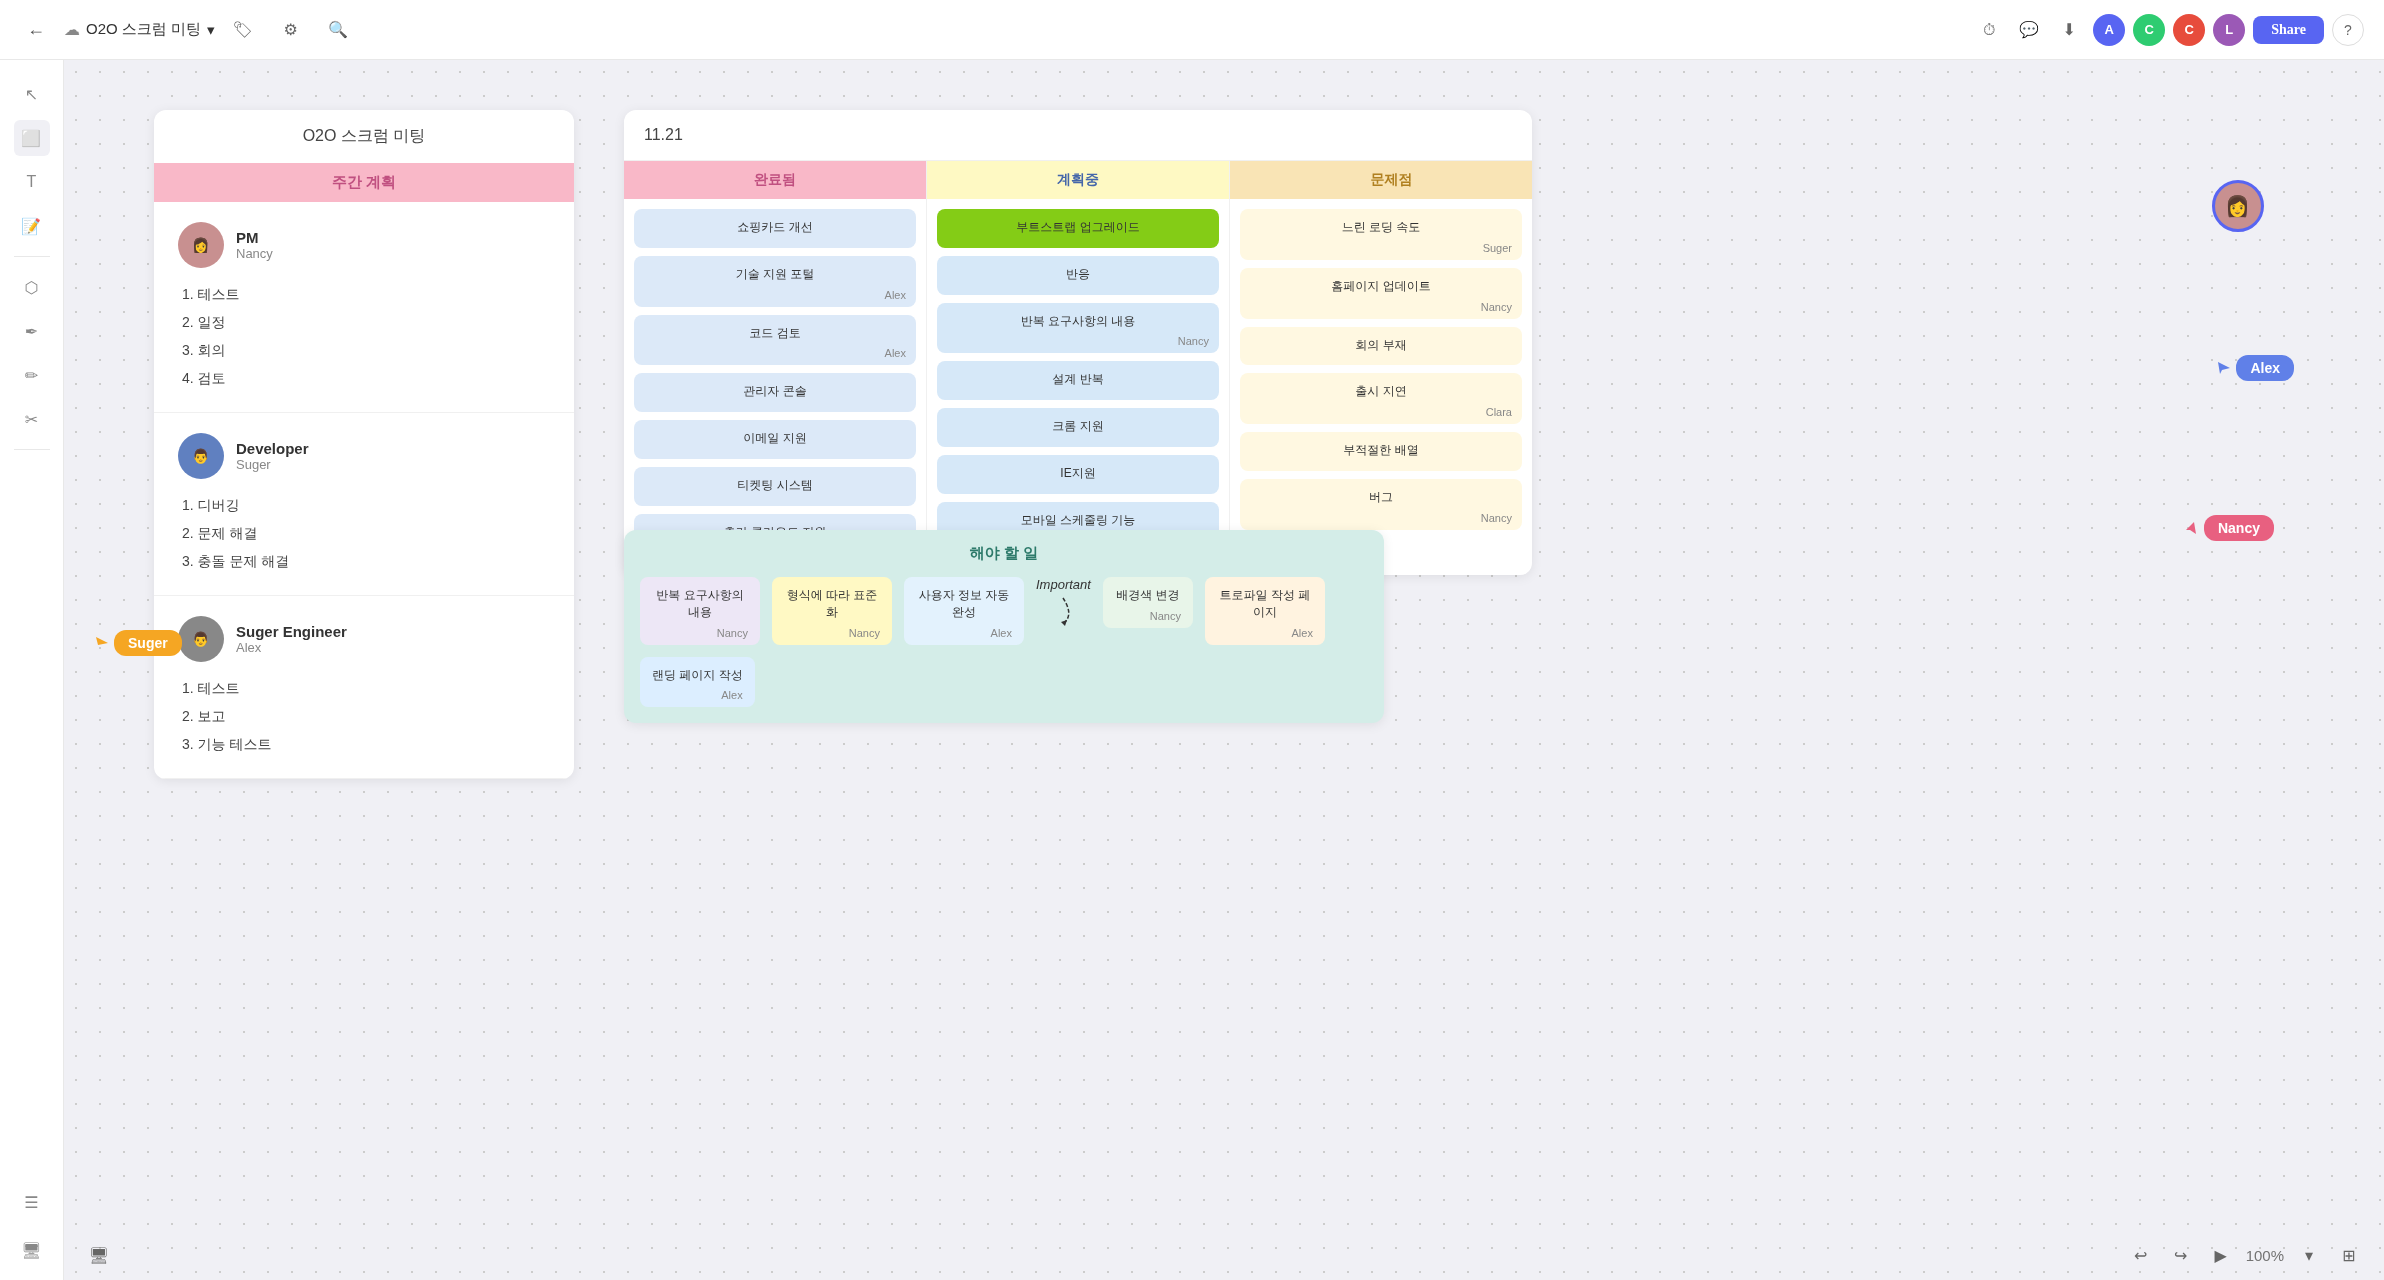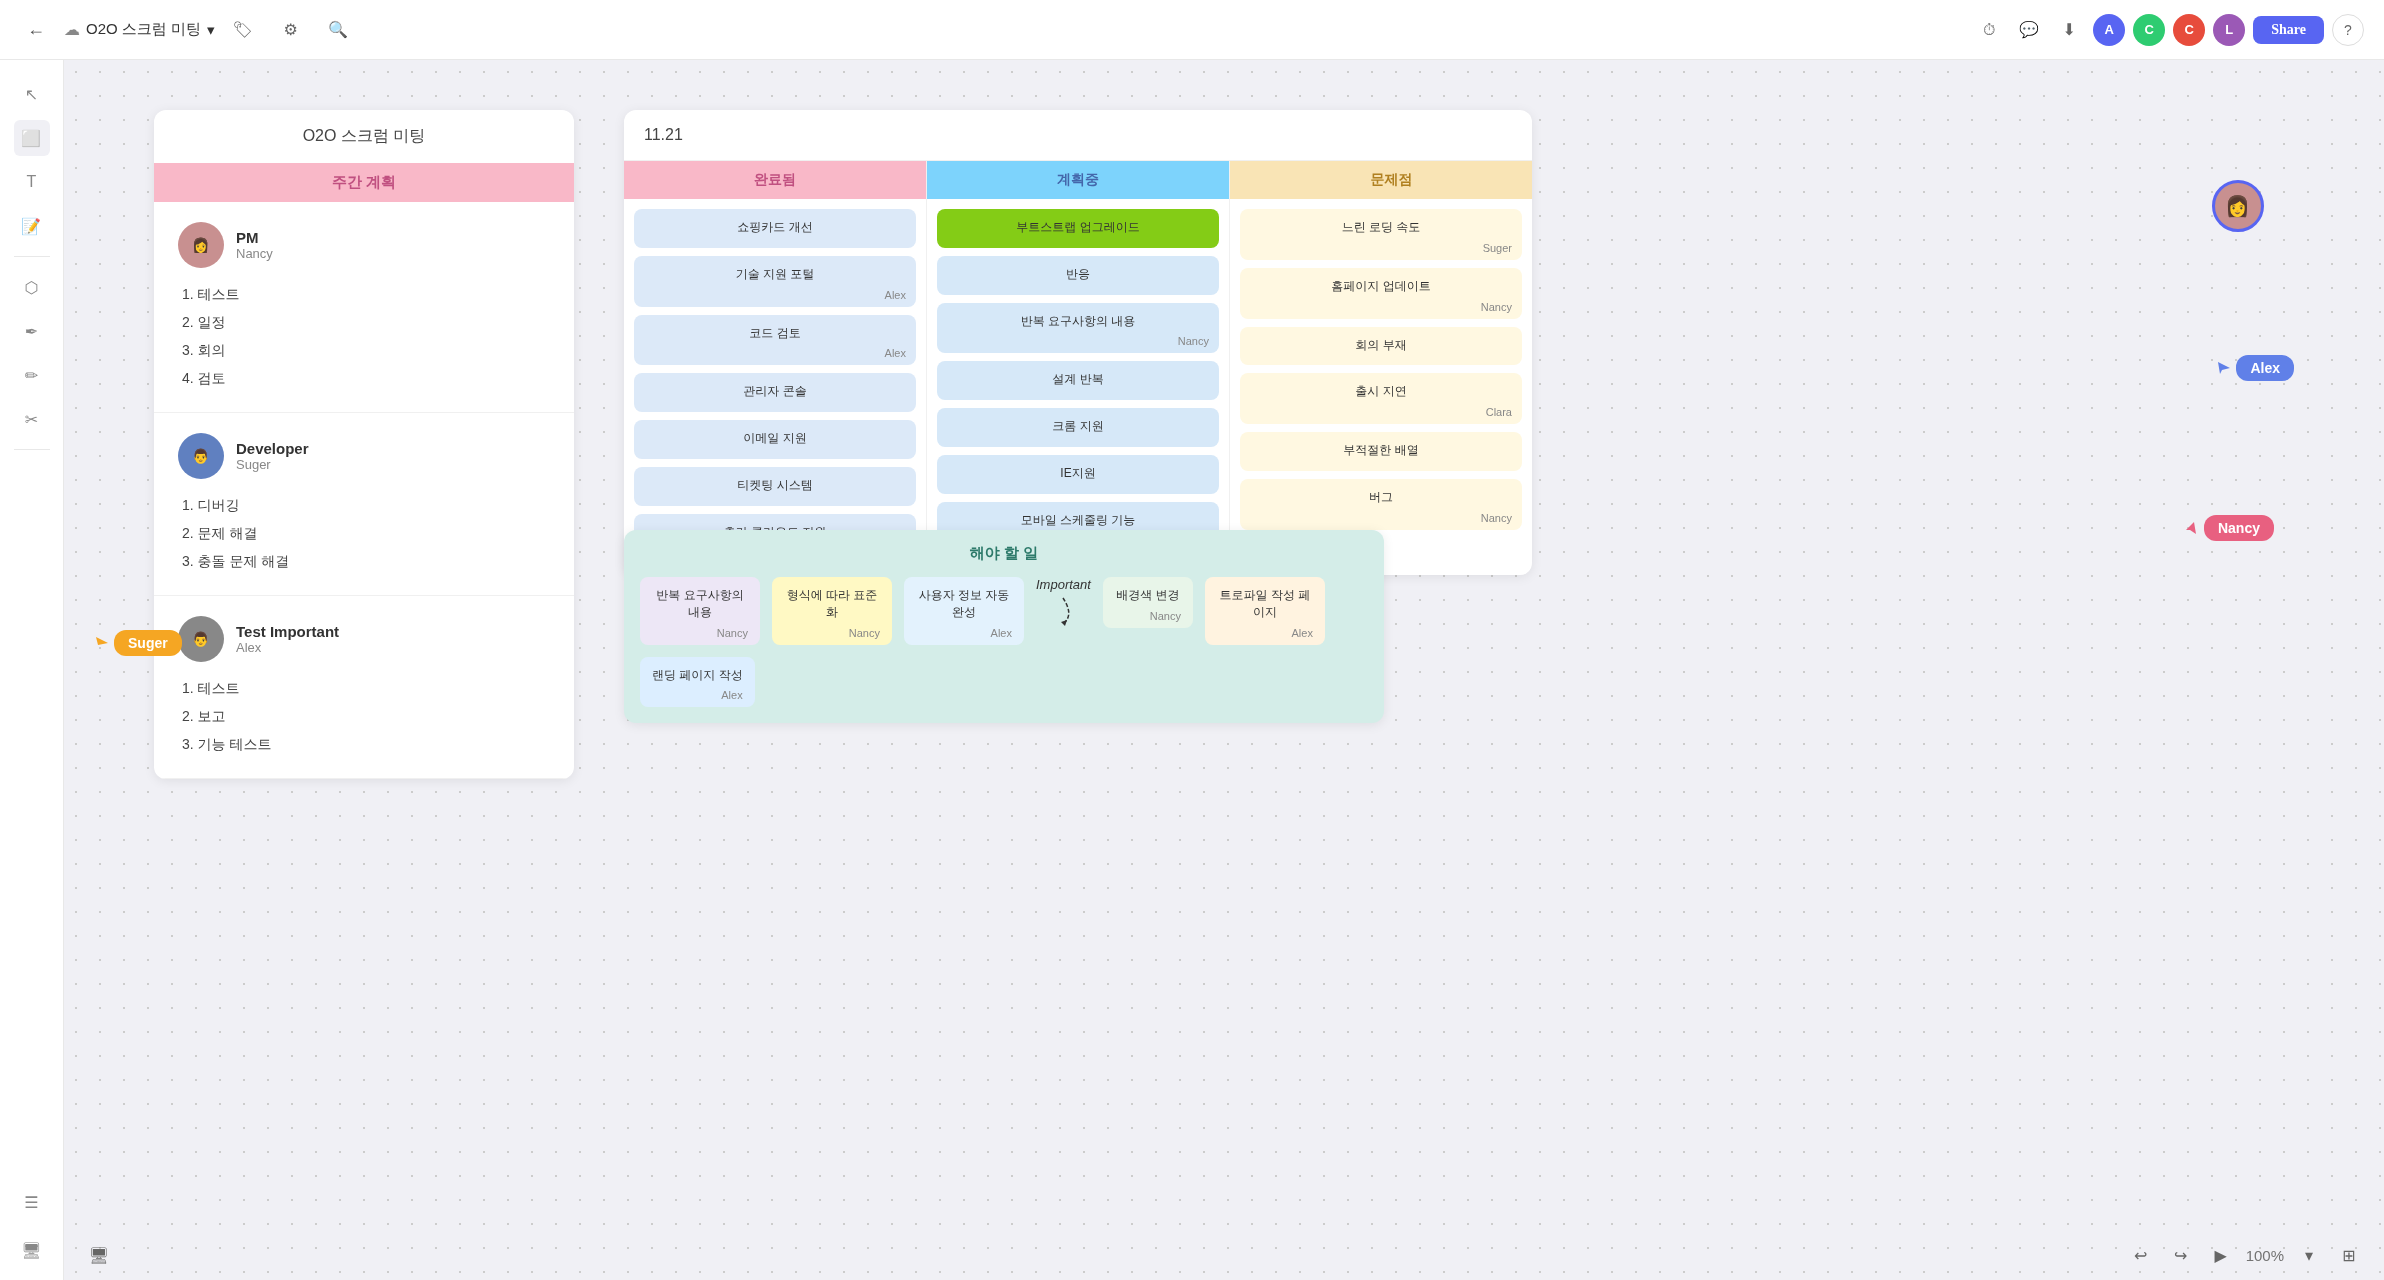--- a/index.html
+++ b/index.html
@@ -233,21 +233,21 @@
       border-right: 1px solid #f0f0f0;
     }
     .kanban-col:last-child { border-right: none; }
     .kanban-col-header {
       text-align: center;
       padding: 10px;
       font-size: 14px;
       font-weight: 600;
     }
     .kanban-col-header.done { background: #f9b8c8; color: #c05080; }
-    .kanban-col-header.planning { background: #7dd3fc; color: #4466aa; }
+    .kanban-col-header.planning { background: #fef9c3; color: #4466aa; }
     .kanban-col-header.issue { background: #f9e4b5; color: #b08020; padding-left: 31px; }
 
     .kanban-cards {
       padding: 10px;
       display: flex;
       flex-direction: column;
       gap: 8px;
       min-height: 200px;
     }
     .kanban-card {
@@ -433,21 +433,21 @@
         <div>3. 충돌 문제 해결</div>
       </div>
     </div>
 
     <div class="person-section">
       <div class="person-header">
         <div class="person-avatar">
           <div class="person-avatar-inner" style="background:#888;font-size:14px;">👨</div>
         </div>
         <div class="person-info">
-          <div class="person-role">Test Important</div>
+          <div class="person-role">Suger Engineer</div>
           <div class="person-name">Alex</div>
         </div>
       </div>
       <div class="task-list">
         <div>1. 테스트</div>
         <div>2. 보고</div>
         <div>3. 기능 테스트</div>
       </div>
     </div>
   </div>

